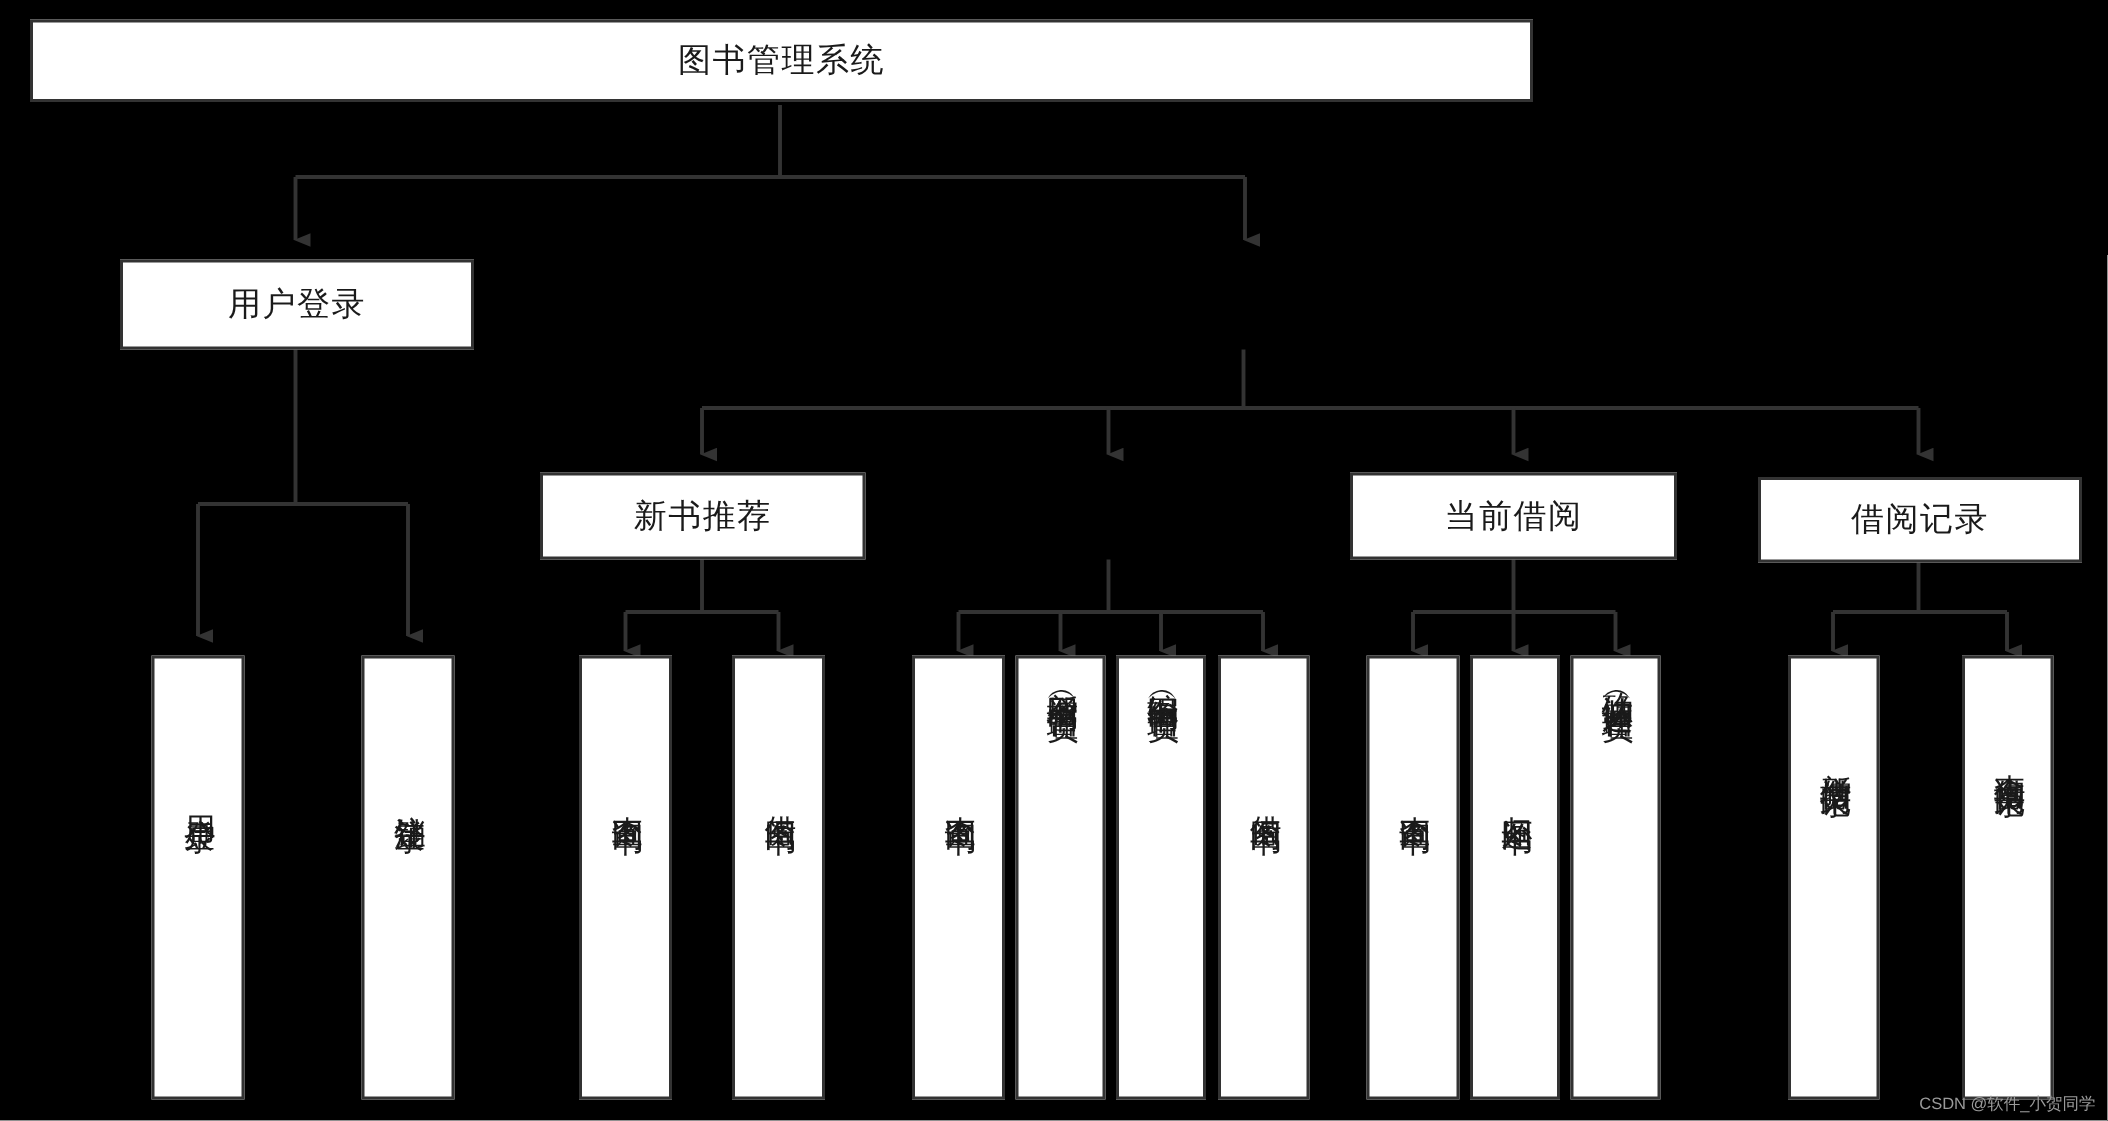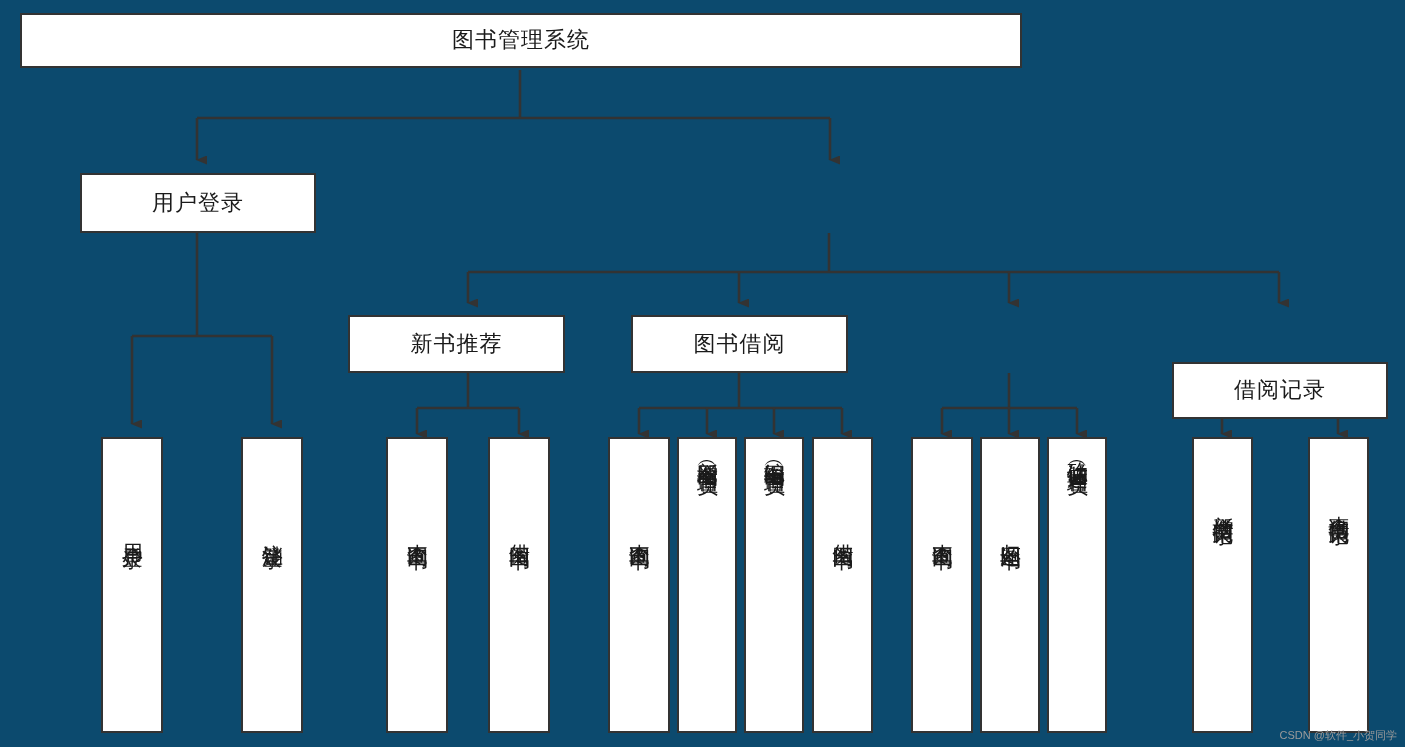--- a/index.html
+++ b/index.html
@@ -4,21 +4,21 @@
 <style>
   html, body {
     margin: 0;
     padding: 0;
     background: #ffffff;
   }
   #canvas {
     position: relative;
     width: 1405px;
     height: 747px;
-    background: #0c4a6e;
+    background: #000000;
     overflow: hidden;
     font-family: "Liberation Sans", "DejaVu Sans", sans-serif;
   }
   svg#wires {
     position: absolute;
     left: 0;
     top: 0;
     width: 1405px;
     height: 747px;
     pointer-events: none;
@@ -130,30 +130,30 @@
 
   <div class="node h" style="left:20px; top:13px; width:1002px; height:55px;">
     <span class="label">图书管理系统</span>
   </div>
 
   <div class="node h" style="left:80px; top:173px; width:236px; height:60px;">
     <span class="label">用户登录</span>
   </div>
 
 
-  <div class="node h" style="left:348px; top:315px; width:217px; height:58px;">
+  <div class="node h" style="left:360px; top:315px; width:217px; height:58px;">
     <span class="label">新书推荐</span>
   </div>
 
-  <div class="node h" style="left:631px; top:315px; width:217px; height:58px;">
-    <span class="label">图书借阅</span>
-  </div>
-
-
-  <div class="node h" style="left:1172px; top:318px; width:216px; height:57px;margin-top:44px;">
+
+  <div class="node h" style="left:900px; top:315px; width:218px; height:58px;">
+    <span class="label">当前借阅</span>
+  </div>
+
+  <div class="node h" style="left:1172px; top:318px; width:216px; height:57px;">
     <span class="label">借阅记录</span>
   </div>
 
   <div class="node v mid" style="left:101px; top:437px; width:62px; height:296px;">
     <span class="label">用户登录</span>
   </div>
 
   <div class="node v mid" style="left:241px; top:437px; width:62px; height:296px;">
     <span class="label">注销登录</span>
   </div>

